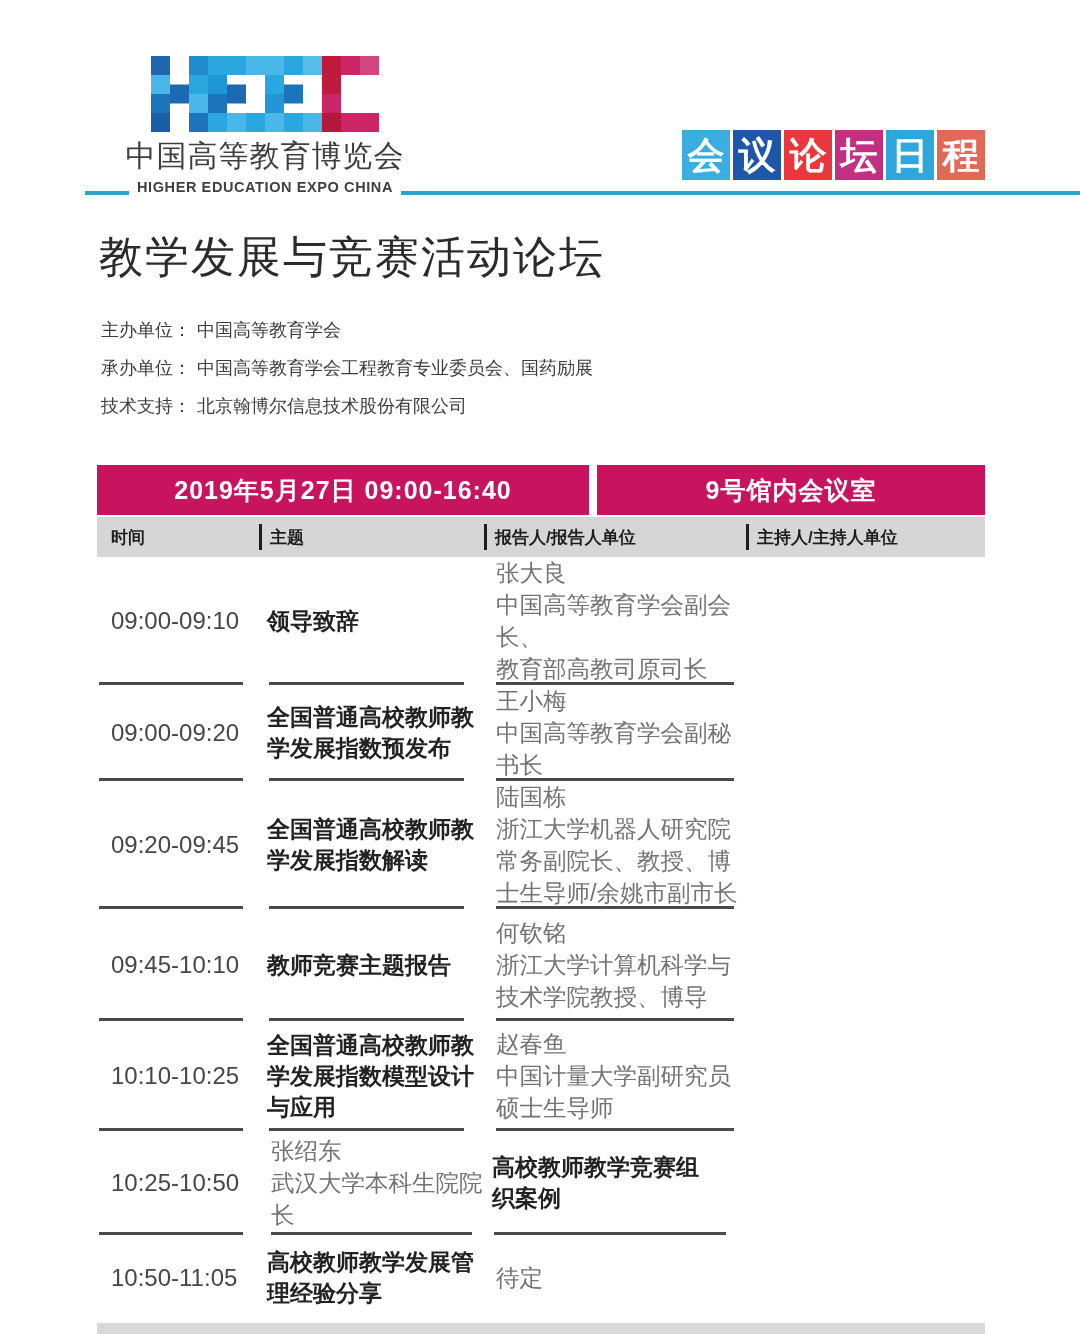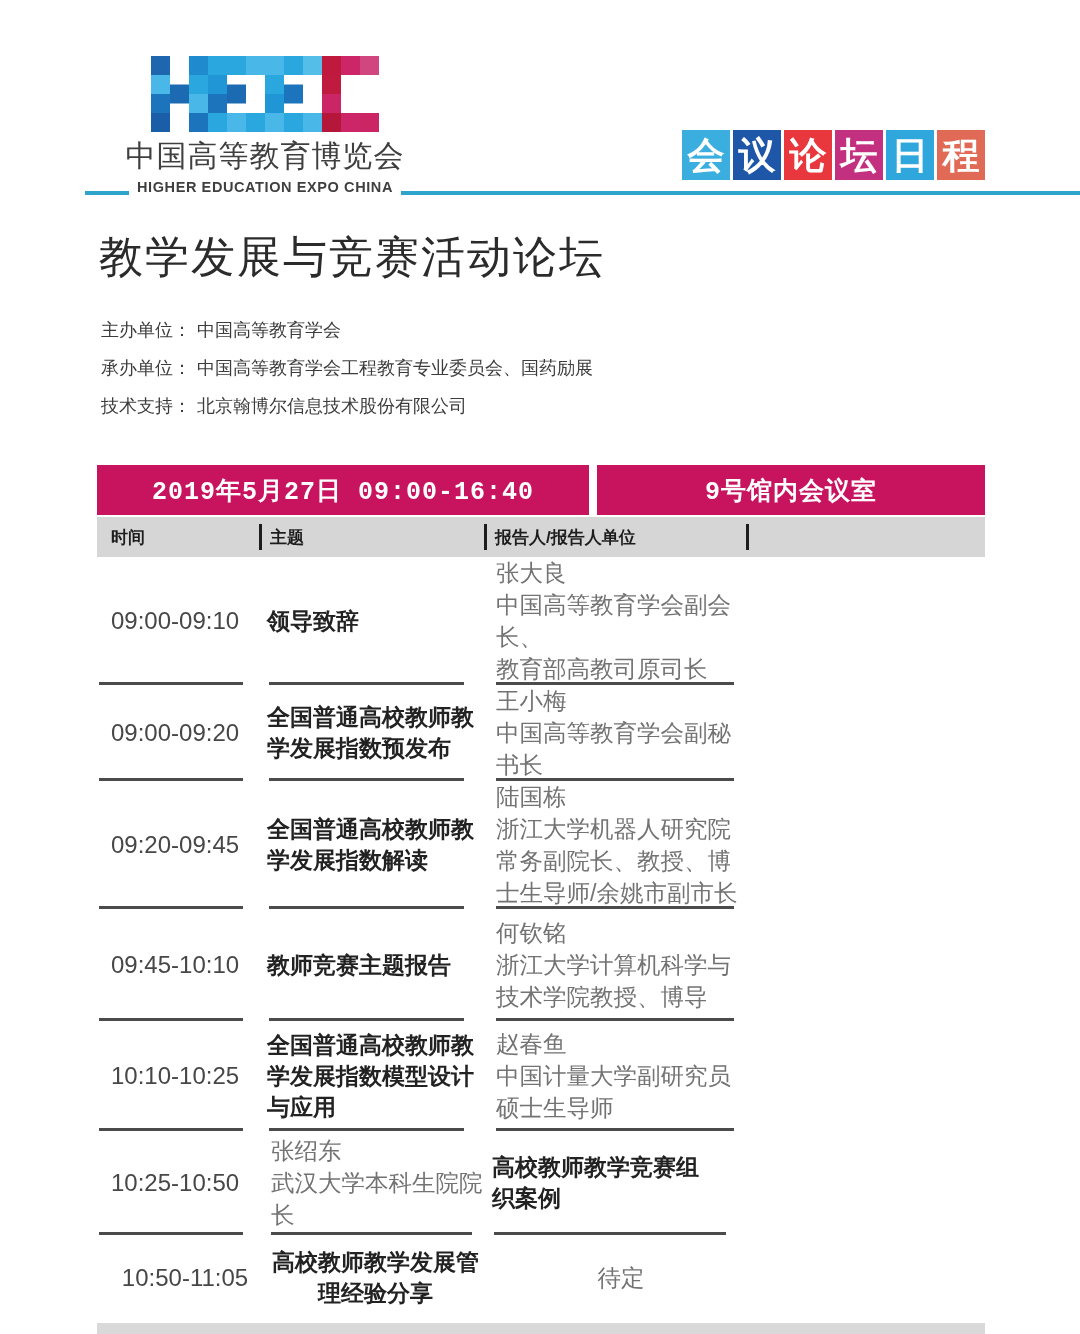--- a/index.html
+++ b/index.html
@@ -56,21 +56,21 @@
   .page-title {
     margin-top:30px; margin-left:2px;
     font-size:44px; font-weight:500; letter-spacing:2px; color:#2b2b2b;
     white-space:nowrap;
   }
   .organizers { margin-top:24px; margin-left:4px; }
   .org-line { font-size:18px; line-height:38px; color:#3c3c3c; white-space:nowrap; }
   .org-line .org-label { margin-right:6px; }
 
   
-  .session-bars { margin-top:40px; display:flex; gap:8px;font-family:Liberation Mono, monospace; }
+  .session-bars { margin-top:40px; display:flex; gap:8px; }
   .session-bar {
     height:50px; background:#c8135f; color:#ffffff;
     display:flex; align-items:center; justify-content:center;
     font-size:25px; font-weight:700; letter-spacing:1px;
     white-space:nowrap;
   }
   .session-bar.date { width:492px; }
   .session-bar.venue { flex:1; }
 
   
@@ -103,21 +103,21 @@
   .row.sep .cell-time::after    { left:2px;  right:16px; }
   .row.sep .cell-topic::after   { left:10px; right:20px; }
   .row.sep .cell-speaker::after { left:12px; right:12px; }
 
   .r0 { min-height:112px; }
   .r1 { min-height:94px;  }
   .r2 { min-height:118px; }
   .r3 { min-height:112px; }
   .r4 { min-height:110px; }
   .r5 { min-height:104px; }
-  .r6 { min-height:86px;text-align:center;  }
+  .r6 { min-height:86px;  }
 
   .break-row {
     display:grid; grid-template-columns:162px 225px 262px 1fr;
     background:#d9d9d9; min-height:50px; align-items:center; margin-top:2px;
   }
   .break-time  { padding-left:14px; font-size:25px; color:#474747; white-space:nowrap; }
   .break-label { grid-column:3; padding-left:12px; font-size:25px; font-weight:700; color:#1d1d1d; white-space:nowrap; }
 </style>
 </head>
 <body>
@@ -211,20 +211,21 @@
         <div class="th">
             <span class="vbar"></span>
             <span>主题</span>
           </div>
         <div class="th">
             <span class="vbar"></span>
             <span>报告人/报告人单位</span>
           </div>
         <div class="th">
             <span class="vbar"></span>
+            <span>主持人/主持人单位</span>
           </div>
       </div>
 
       <div class="row sep r0">
         <div class="cell cell-time">09:00-09:10</div>
         <div class="cell cell-topic">领导致辞</div>
         <div class="cell cell-speaker">张大良
 中国高等教育学会副会长、
 教育部高教司原司长</div>
         <div class="cell cell-host"></div>

